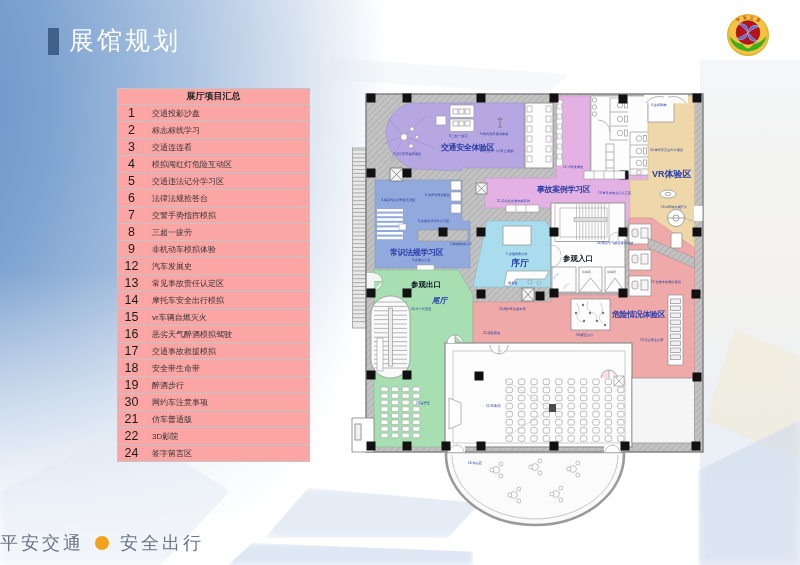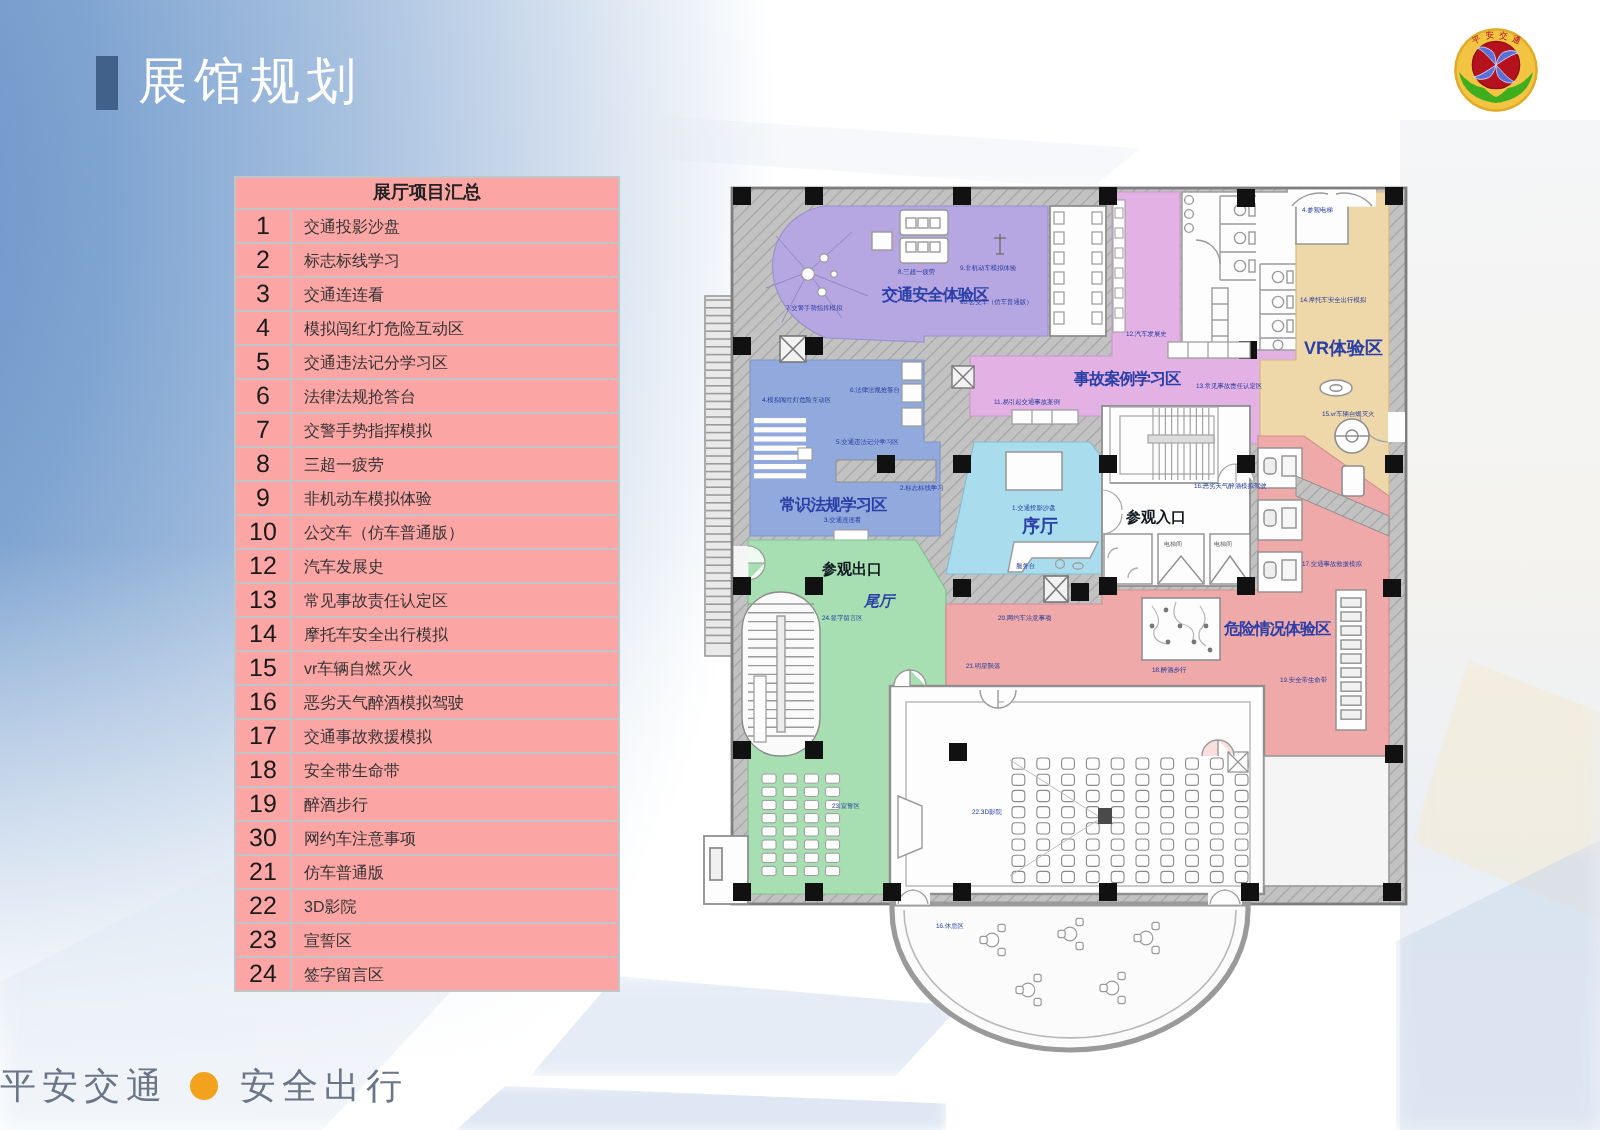--- a/index.html
+++ b/index.html
@@ -94,24 +94,20 @@
       </tr>
 <tr style="height:17px">
         <td class="num">8</td>
         <td class="itm">三超一疲劳</td>
       </tr>
 <tr style="height:17px">
         <td class="num">9</td>
         <td class="itm">非机动车模拟体验</td>
       </tr>
 <tr style="height:17px">
-        <td class="num">10</td>
-        <td class="itm">公交车（仿车普通版）</td>
-      </tr>
-<tr style="height:17px">
         <td class="num">12</td>
         <td class="itm">汽车发展史</td>
       </tr>
 <tr style="height:17px">
         <td class="num">13</td>
         <td class="itm">常见事故责任认定区</td>
       </tr>
 <tr style="height:17px">
         <td class="num">14</td>
         <td class="itm">摩托车安全出行模拟</td>
@@ -140,24 +136,20 @@
         <td class="num">30</td>
         <td class="itm">网约车注意事项</td>
       </tr>
 <tr style="height:17px">
         <td class="num">21</td>
         <td class="itm">仿车普通版</td>
       </tr>
 <tr style="height:17px">
         <td class="num">22</td>
         <td class="itm">3D影院</td>
-      </tr>
-<tr style="height:17px">
-        <td class="num">23</td>
-        <td class="itm">宣誓区</td>
       </tr>
 <tr style="height:17px">
         <td class="num">24</td>
         <td class="itm">签字留言区</td>
       </tr>
 </tbody>
   </table>
 
 <svg id="plan" class="abs" style="left:338px;top:84px" width="374" height="450" viewBox="338 84 374 450">
 <defs>

